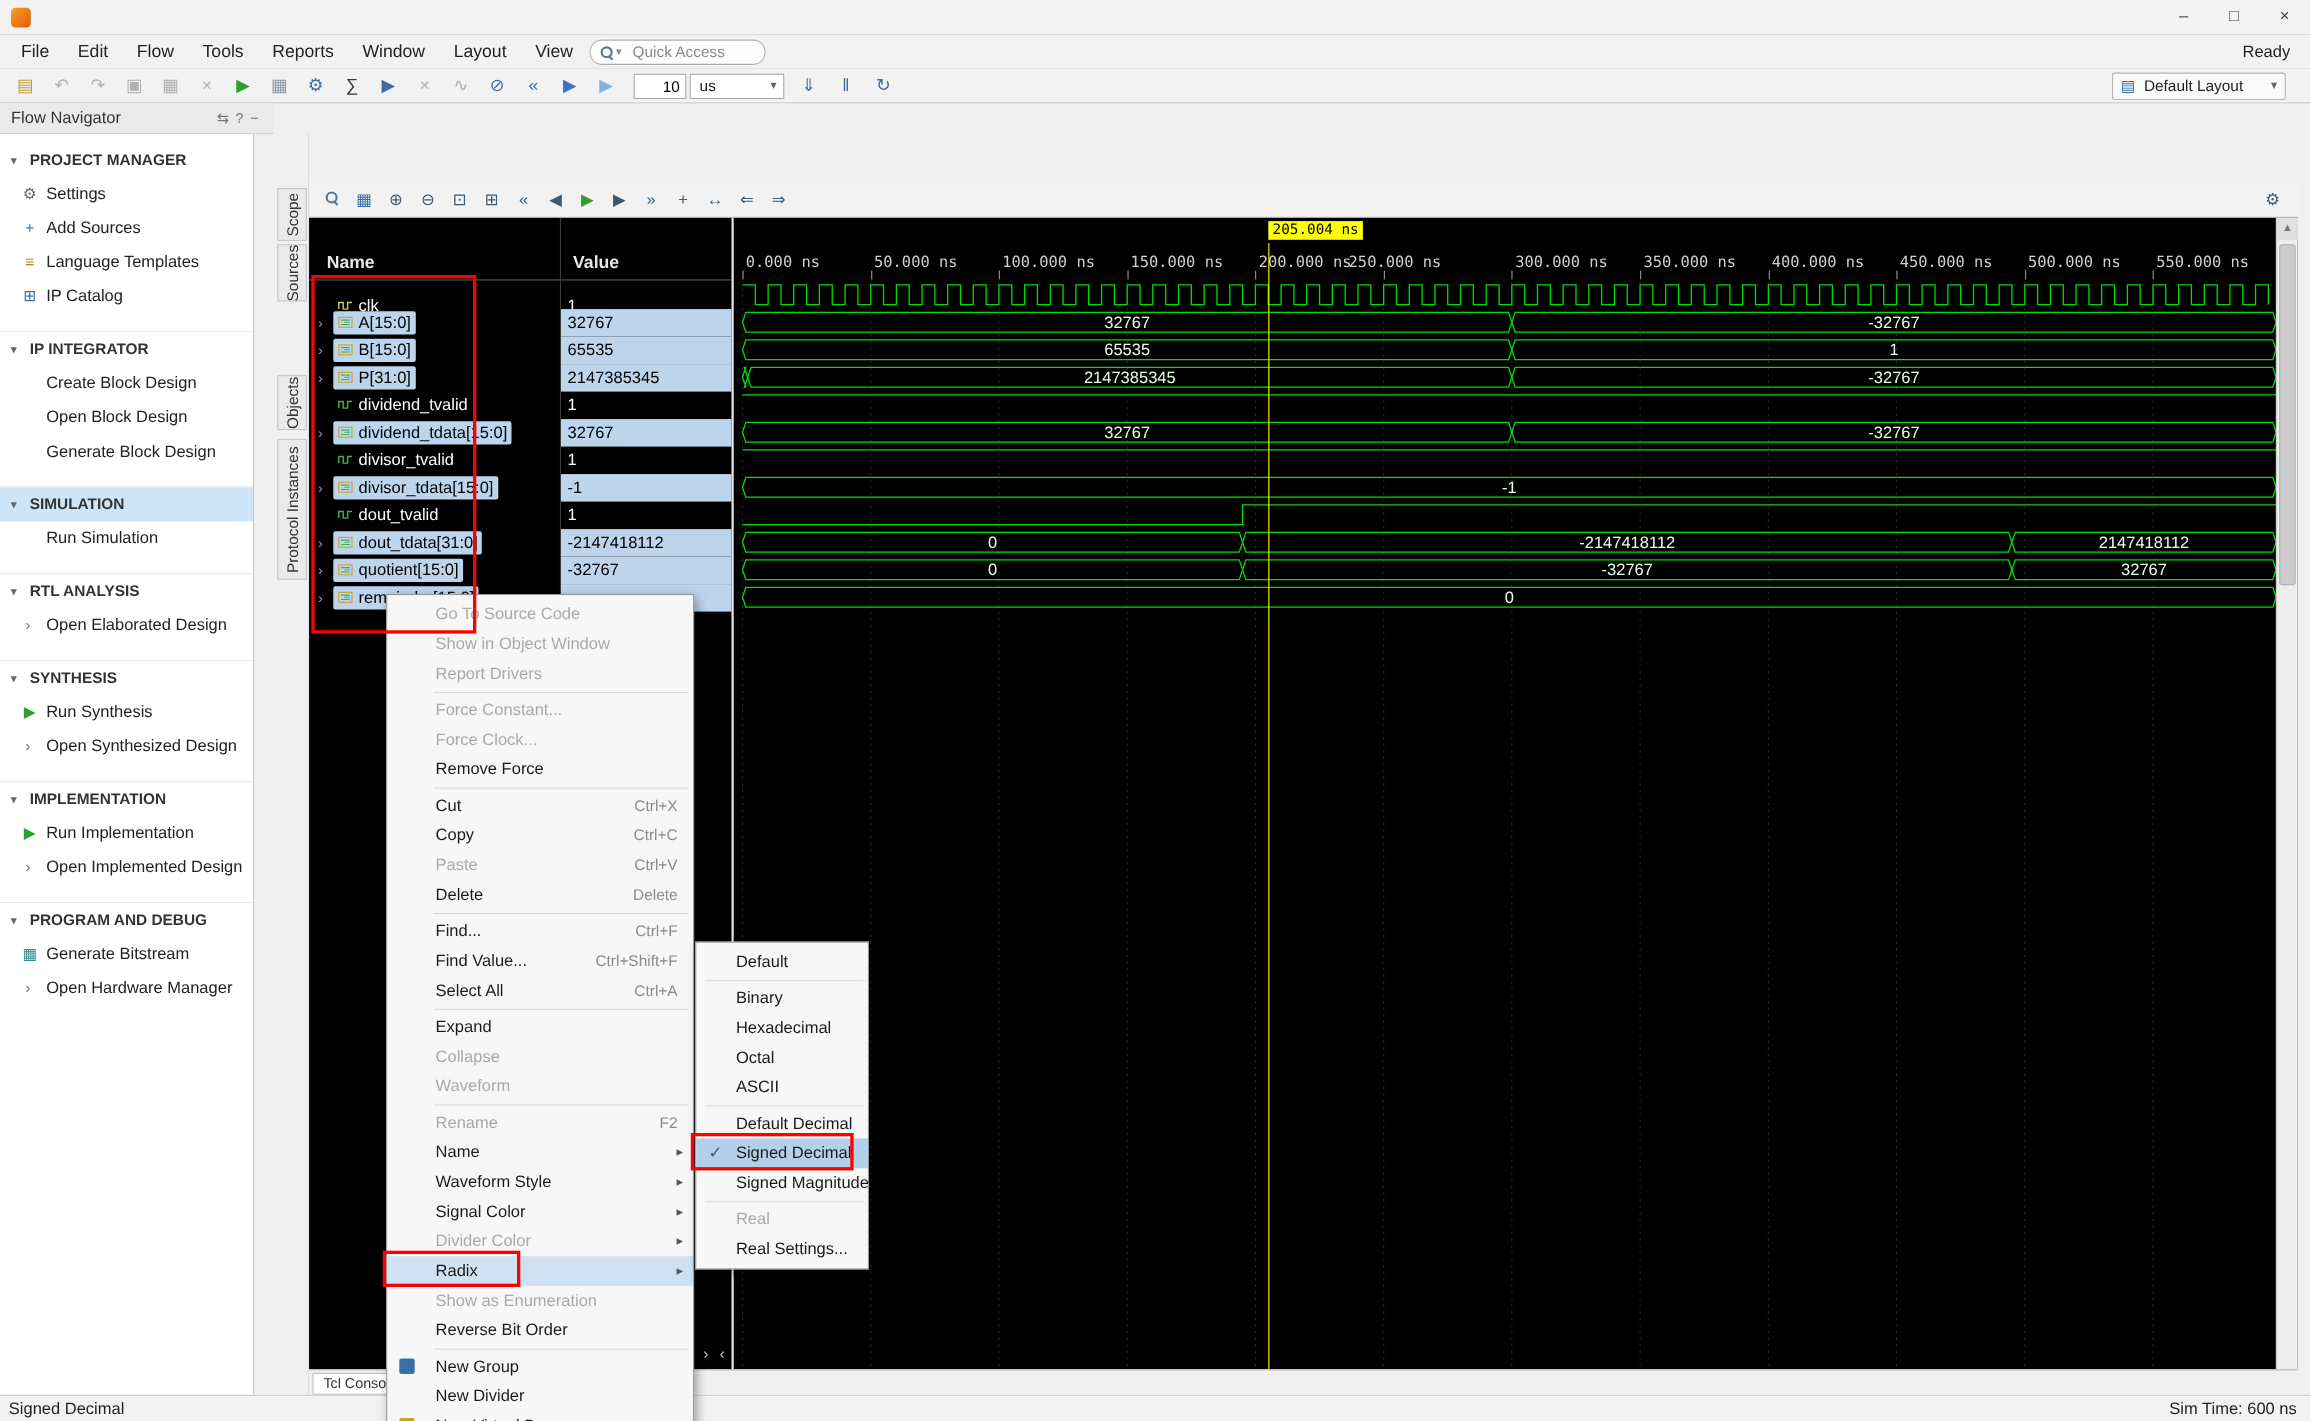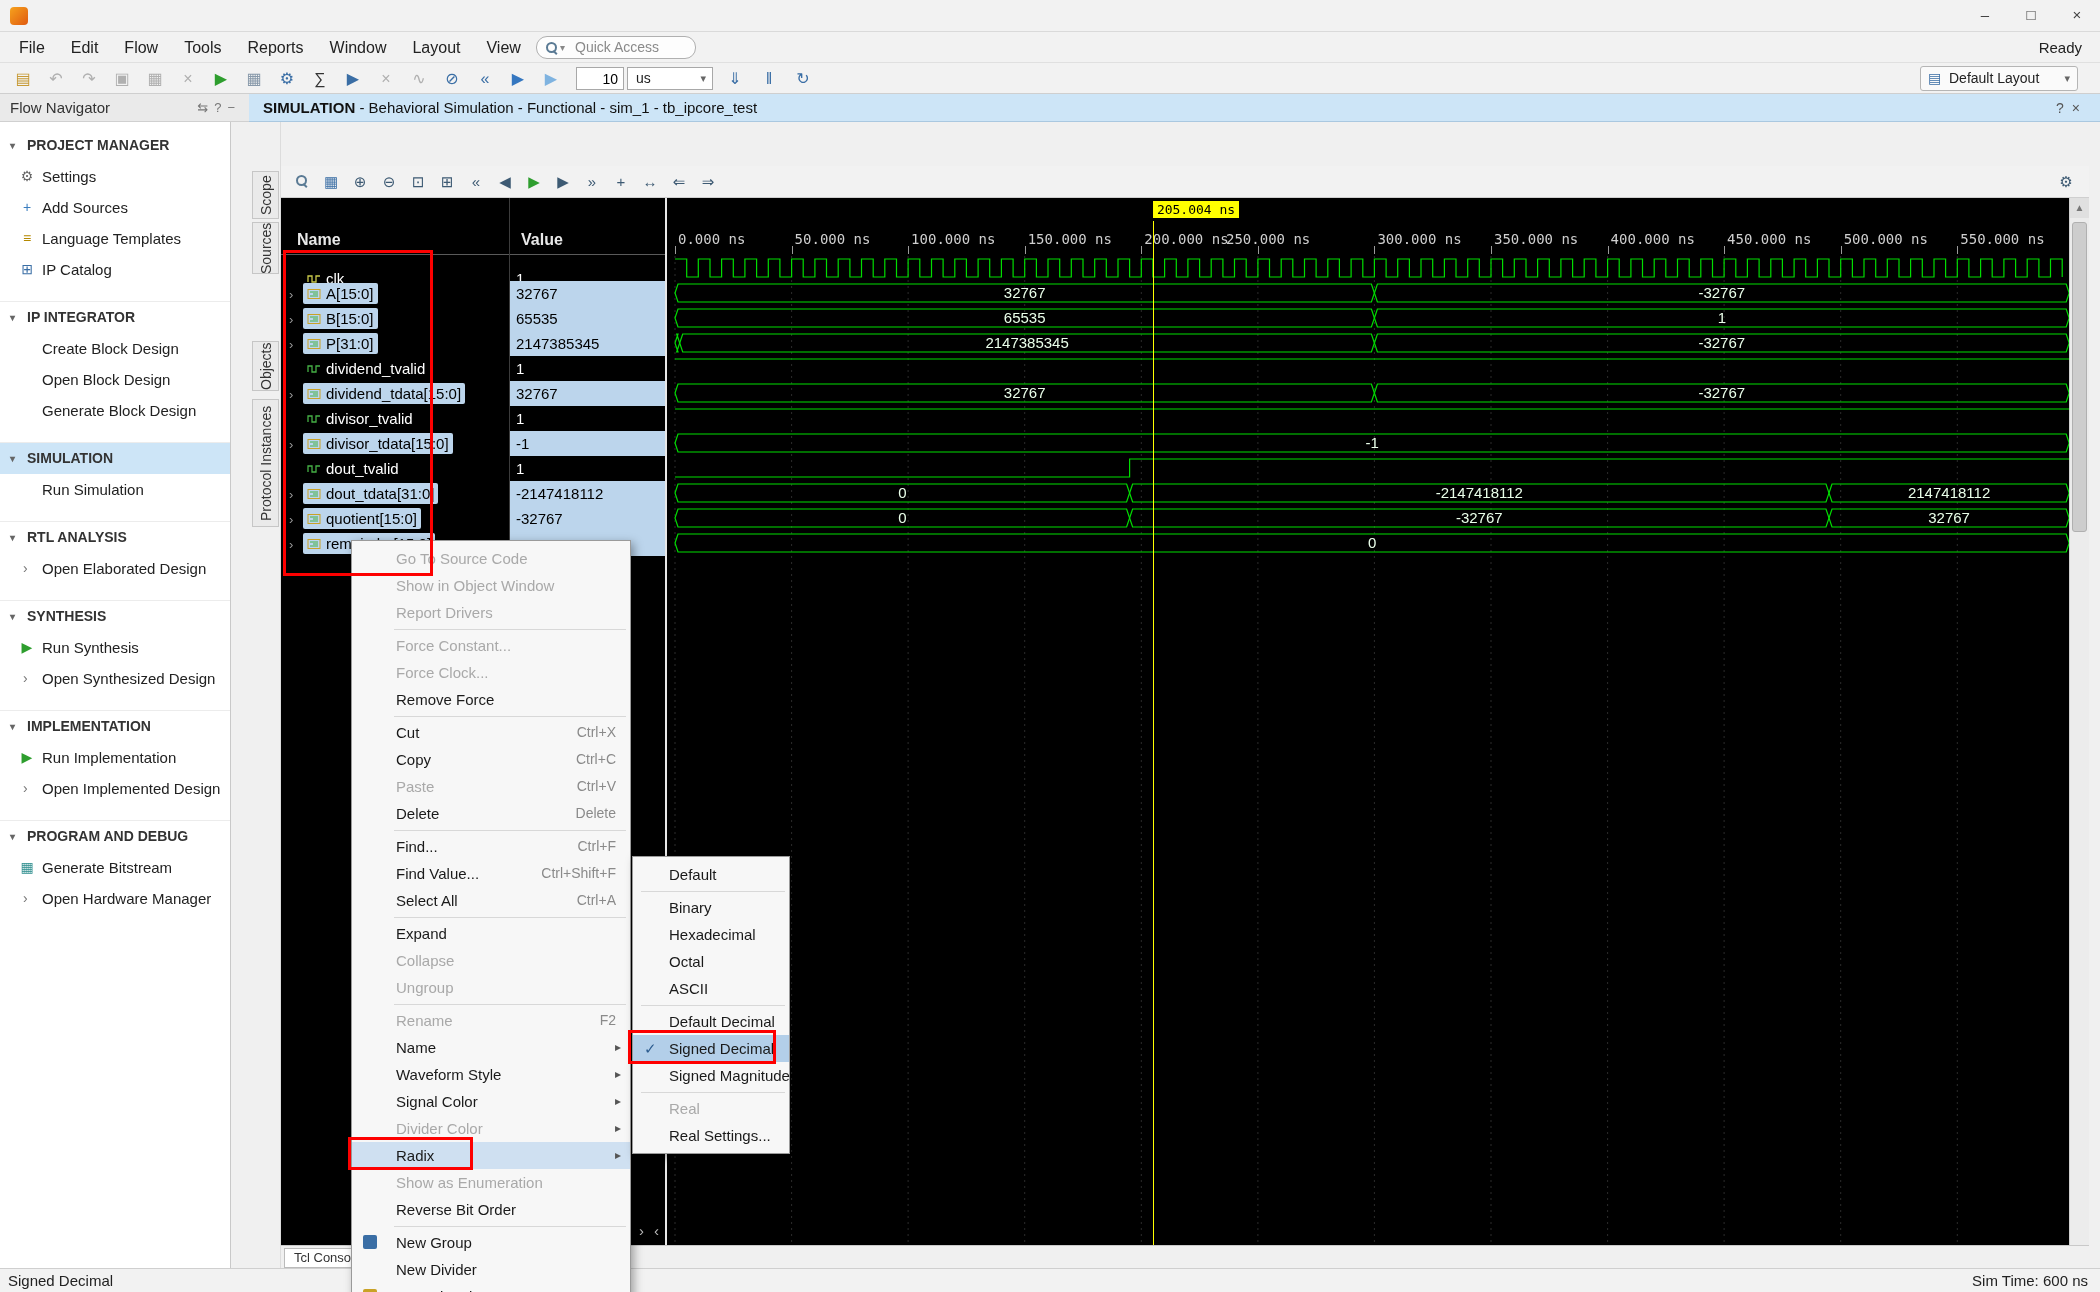--- a/index.html
+++ b/index.html
@@ -168,25 +168,20 @@
       <div class="tbtn" style="left: 505px; color: rgb(53, 119, 192);">▶</div>
       <div class="tbtn" style="left: 538px; color: rgb(127, 179, 224);">▶</div>
       <div class="tbtn" style="left: 722px; color: rgb(58, 110, 165);">⇓</div>
       <div class="tbtn" style="left: 756px; color: rgb(58, 110, 165);">‖</div>
       <div class="tbtn" style="left: 790px; color: rgb(58, 110, 165);">↻</div>
     </div>
 
   <div id="flownav-header">
     <span>Flow Navigator</span>
     <span class="hicons">⇆?−</span>
-  </div>
-  <div id="sim-banner">
-    <b>SIMULATION</b>
-    <span>- Behavioral Simulation - Functional - sim_1 - tb_ipcore_test</span>
-    <span class="bicons">?×</span>
   </div>
 
   <div id="flownav">
       <div class="fn-section first">
         <div class="fn-header"><span class="chev">▾</span><span>PROJECT MANAGER</span></div>
         <div class="fn-item"><span class="fn-icon" style="color: rgb(102, 102, 102);">⚙</span><span>Settings</span></div>
         <div class="fn-item"><span class="fn-icon" style="color: rgb(58, 125, 191);">+</span><span>Add Sources</span></div>
         <div class="fn-item"><span class="fn-icon" style="color: rgb(181, 137, 0);">≡</span><span>Language Templates</span></div>
         <div class="fn-item"><span class="fn-icon" style="color: rgb(58, 110, 165);">⊞</span><span>IP Catalog</span></div>
       </div>
@@ -439,21 +434,21 @@
       <div class="mi"><span>Copy</span><span class="sc">Ctrl+C</span></div>
       <div class="mi dis"><span>Paste</span><span class="sc">Ctrl+V</span></div>
       <div class="mi"><span>Delete</span><span class="sc">Delete</span></div>
       <div class="msep"></div>
       <div class="mi"><span>Find...</span><span class="sc">Ctrl+F</span></div>
       <div class="mi"><span>Find Value...</span><span class="sc">Ctrl+Shift+F</span></div>
       <div class="mi"><span>Select All</span><span class="sc">Ctrl+A</span></div>
       <div class="msep"></div>
       <div class="mi"><span>Expand</span></div>
       <div class="mi dis"><span>Collapse</span></div>
-      <div class="mi dis"><span>Ungroup</span></div>
+      <div class="mi dis"><span>Waveform</span></div>
       <div class="msep"></div>
       <div class="mi dis"><span>Rename</span><span class="sc">F2</span></div>
       <div class="mi"><span>Name</span><span class="sub">▸</span></div>
       <div class="mi"><span>Waveform Style</span><span class="sub">▸</span></div>
       <div class="mi"><span>Signal Color</span><span class="sub">▸</span></div>
       <div class="mi dis"><span>Divider Color</span><span class="sub">▸</span></div>
       <div class="mi hl"><span>Radix</span><span class="sub">▸</span></div>
       <div class="mi dis"><span>Show as Enumeration</span></div>
       <div class="mi"><span>Reverse Bit Order</span></div>
       <div class="msep"></div>

